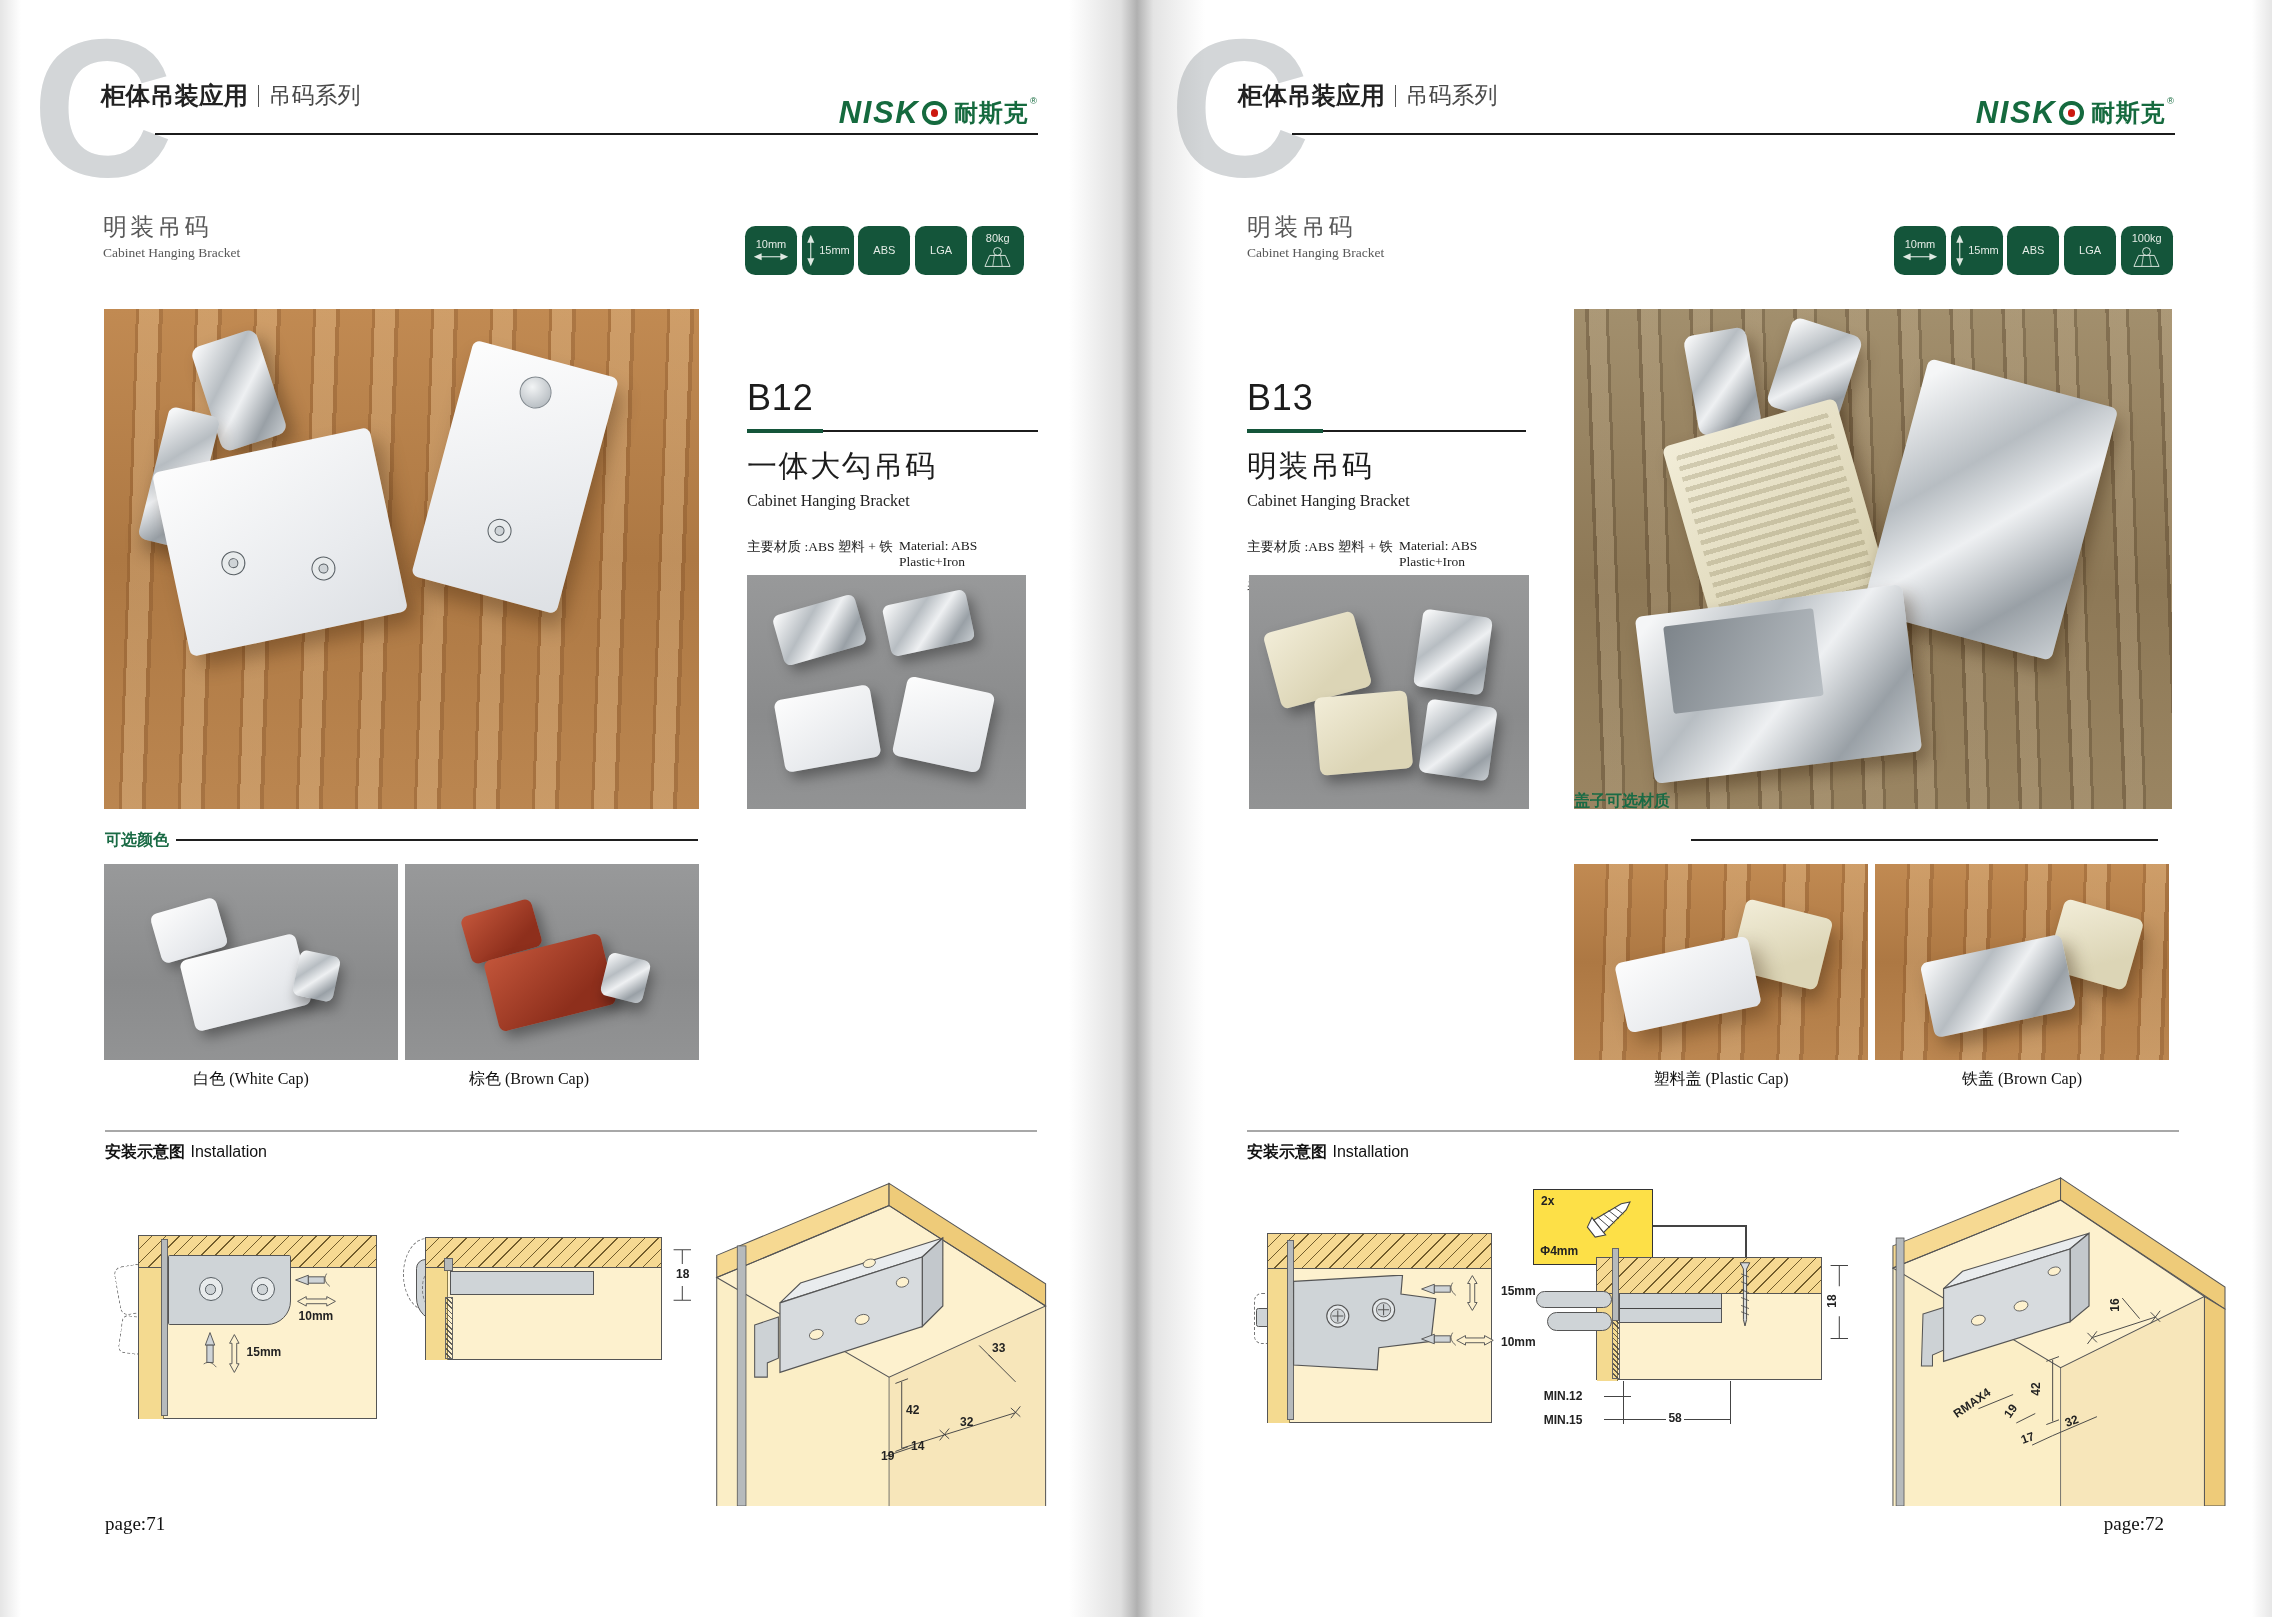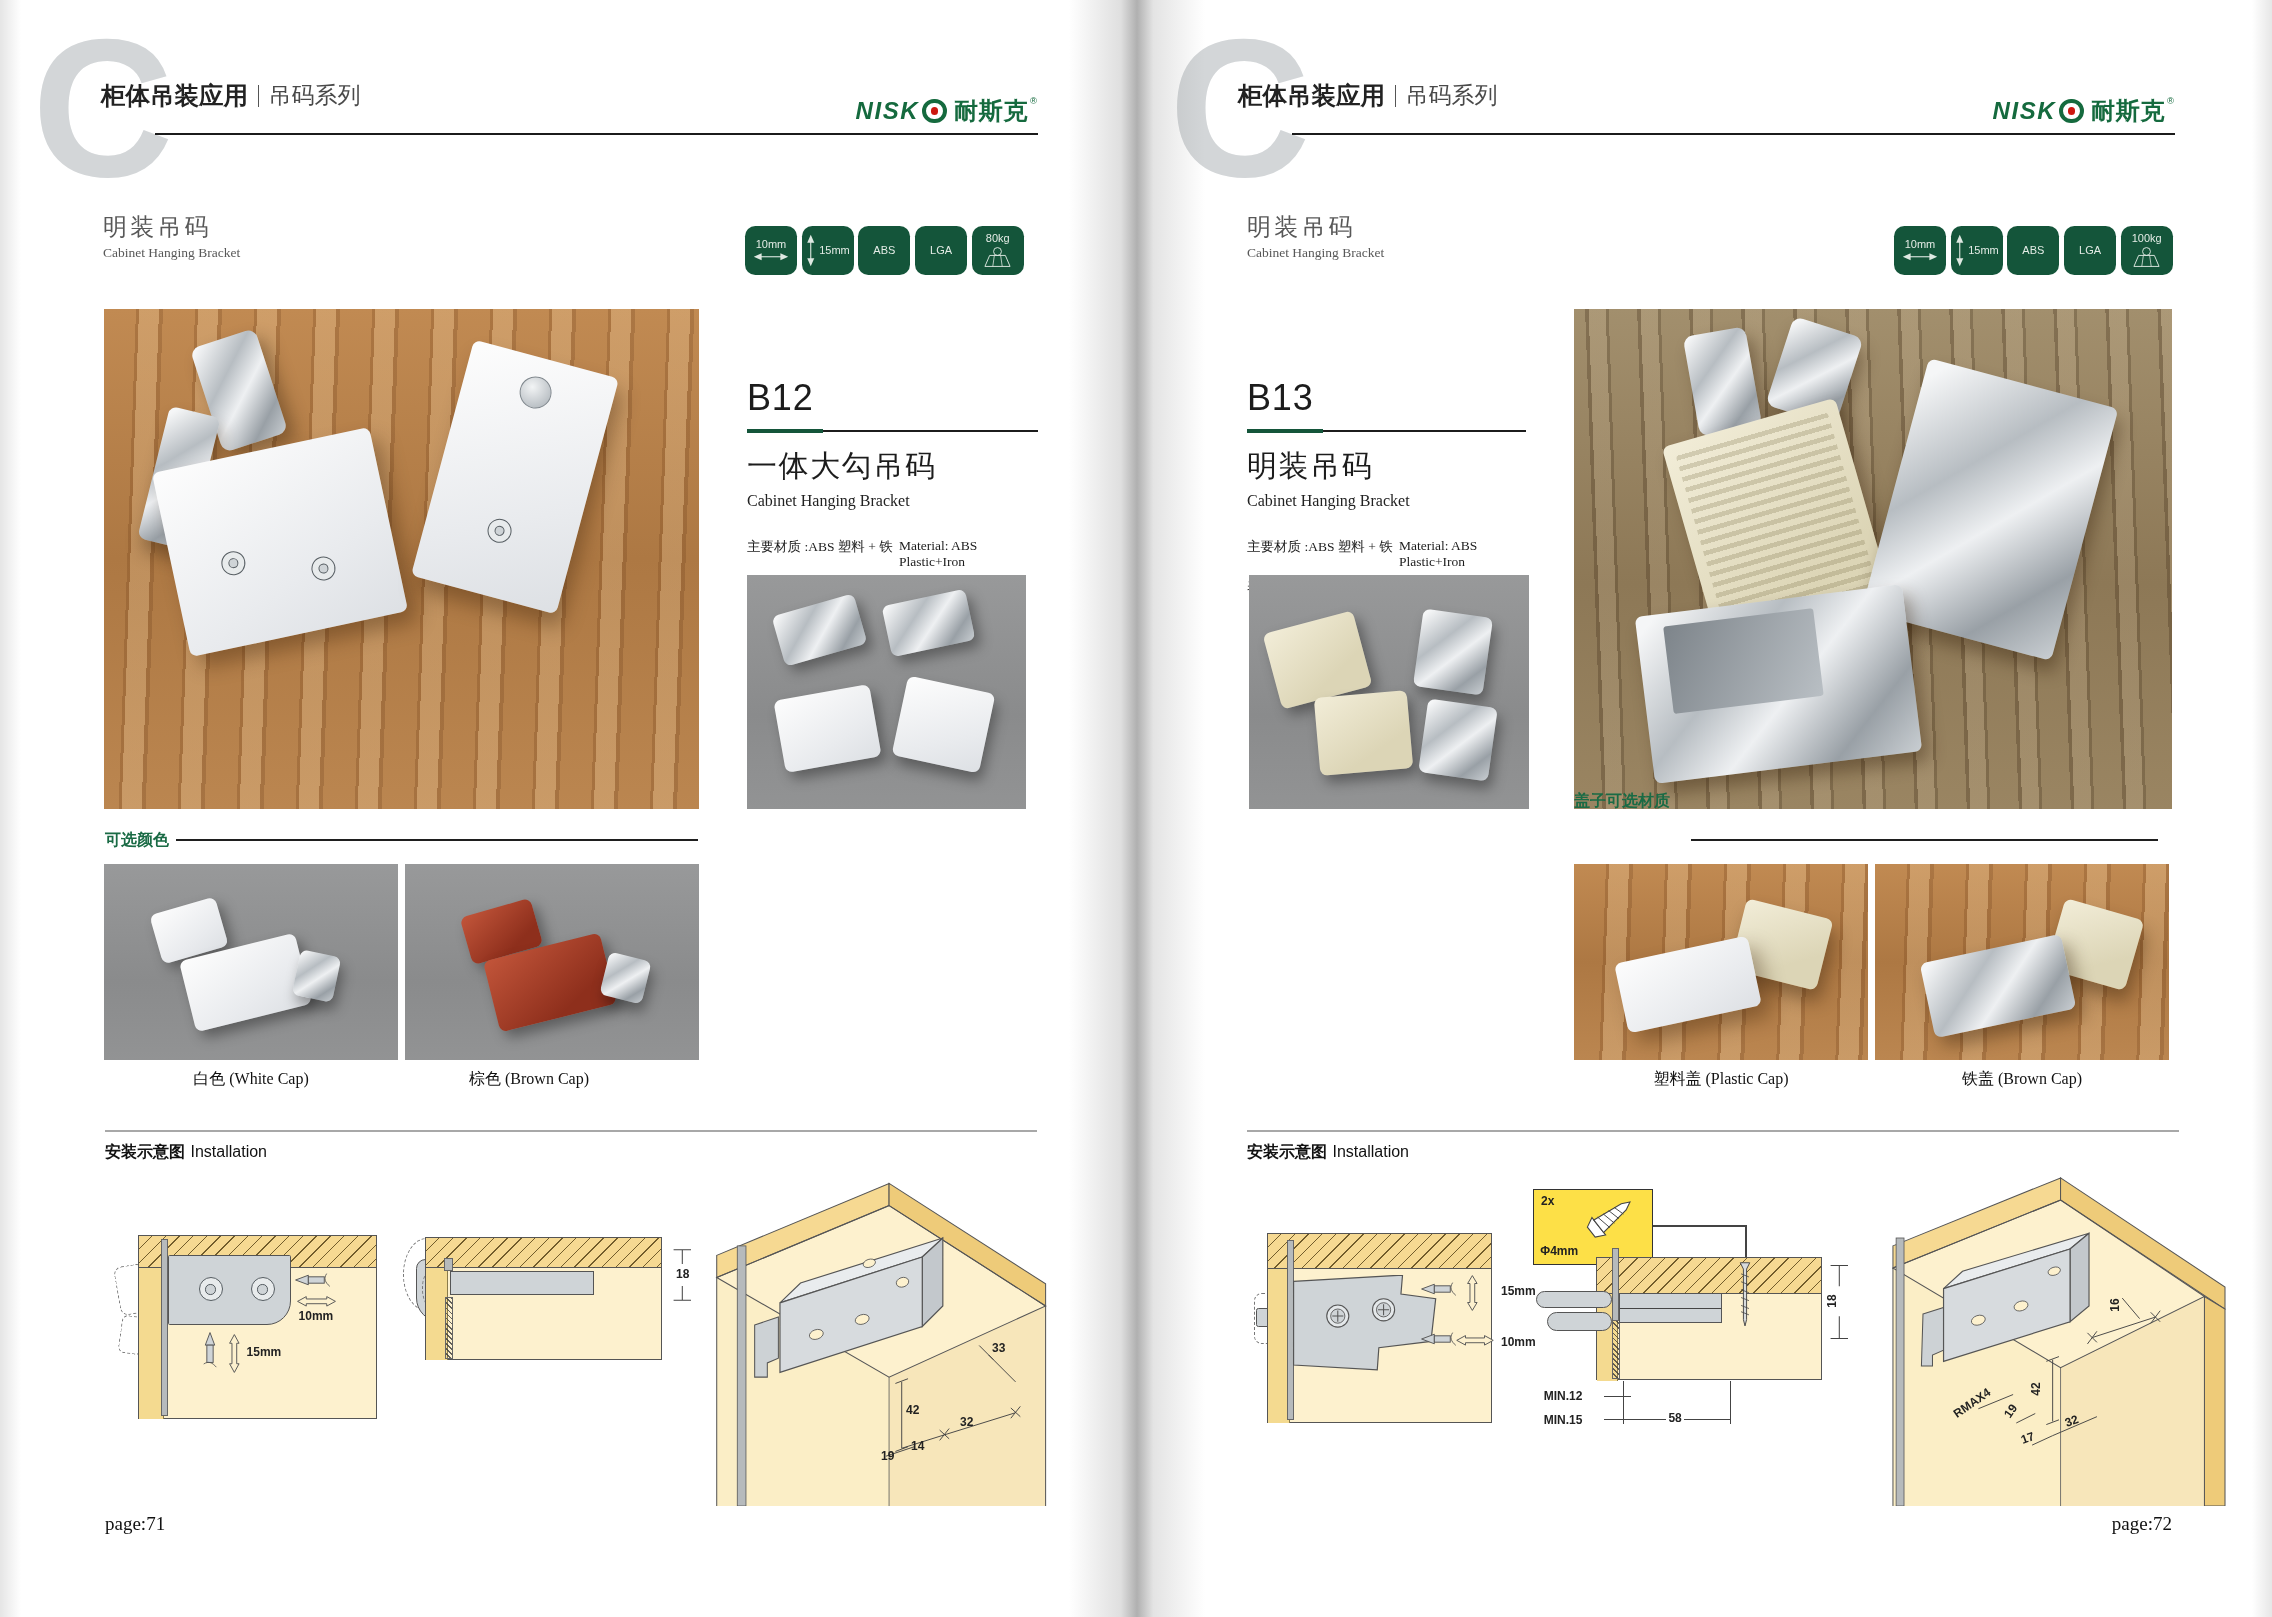--- a/index.html
+++ b/index.html
@@ -14,21 +14,21 @@
   .edge-r{position:absolute;right:0;top:0;width:20.6px;height:100%;background:linear-gradient(270deg,rgba(0,0,0,0.10),rgba(0,0,0,0));pointer-events:none;}
 
   
   .big-c{font-size:196px;font-weight:700;color:#d3d6d8;line-height:1;}
   .h-title{display:flex;align-items:center;gap:9.5px;}
   .ht-bold{font-size:24.5px;font-weight:700;color:#222;}
   .ht-div{width:1.6px;height:22px;background:#555;}
   .ht-light{font-size:23px;font-weight:400;color:#4a4a4a;}
   .header-line{height:1.6px;background:#1b1b1b;}
   .logo{display:flex;align-items:center;gap:1.6px;color:#156a3e;}
-  .logo-latin{font-size:24px;font-weight:800;letter-spacing:1.6px;font-style:italic;}
+  .logo-latin{font-size:31px;font-weight:800;letter-spacing:1.6px;font-style:italic;}
   .logo-o{width:24.5px;height:24.5px;border:4.7px solid #156a3e;border-radius:50%;box-sizing:border-box;
           display:inline-flex;align-items:center;justify-content:center;margin-left:1.6px;}
   .logo-dot{width:7.1px;height:7.1px;border-radius:50%;background:#cc1810;}
   .logo-cjk{font-size:24px;font-weight:800;margin-left:5.5px;letter-spacing:0.8px;}
   .logo-reg{font-size:9.5px;align-self:flex-start;margin-top:0;}
 
   .section-cn{font-size:24px;color:#585858;font-family:"Liberation Serif",serif;letter-spacing:3.2px;}
   .section-en{font-size:13.5px;color:#585858;font-family:"Liberation Serif",serif;}
 
   
@@ -541,20 +541,20 @@
         <line x1="212" y1="336" x2="268" y2="312" stroke="#444" stroke-width="1.2"></line>
       </svg>
       <span class="abs dim r90" style="left:223px;top:128px">16</span>
       <span class="abs dim r90" style="left:144px;top:212px">42</span>
       <span class="abs dim r35" style="left:66px;top:226px">RMAX4</span>
       <span class="abs dim r55" style="left:119px;top:234px">19</span>
       <span class="abs dim r20" style="left:136px;top:261px">17</span>
       <span class="abs dim r20" style="left:180px;top:244px">32</span>
     </div>
 
-    <div class="abs page-label" style="right:101px;top:1513px">page:72</div>
+    <div class="abs page-label" style="right:109px;top:1513px">page:72</div>
   </section>
 
   <div class="spine"></div>
   <div class="edge-l"></div>
   <div class="edge-r"></div>
 </div>
 
 
 </body></html>

